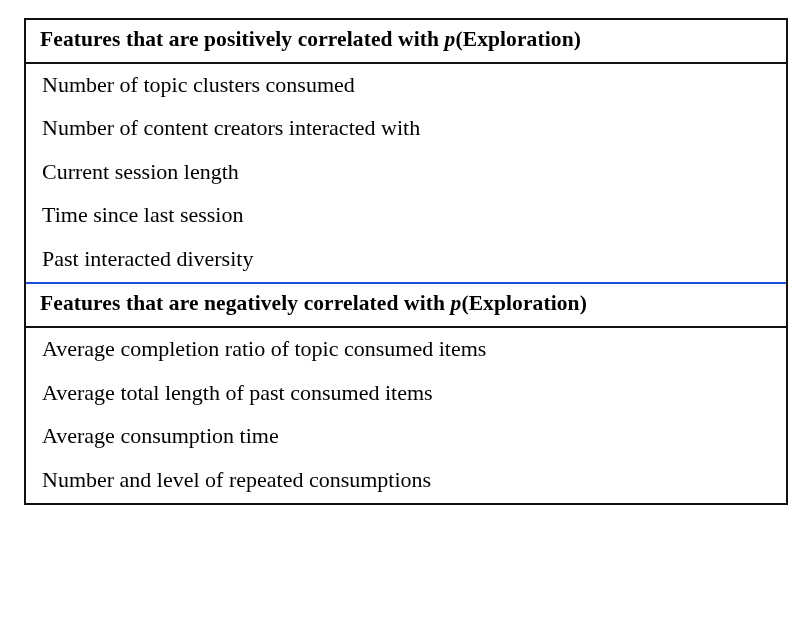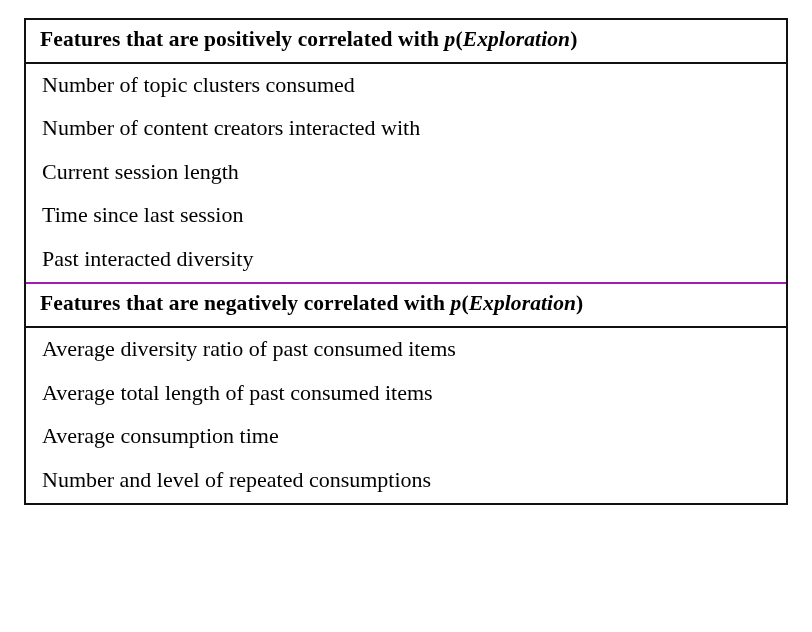--- a/index.html
+++ b/index.html
@@ -34,36 +34,35 @@
     font-weight: bold;
     font-size: 21.5px;
     line-height: 1.28;
     letter-spacing: 0.1px;
     white-space: nowrap;
   }
   .section-header.top {
     border-bottom: 2px solid #111111;
   }
   .section-header.mid {
-    border-top: 2px solid #a21caf;
+    border-top: 2px solid #1d4ed8;
     border-bottom: 2px solid #111111;
   }
   .row {
     box-sizing: border-box;
     padding: 7px 14px 8px 16px;
     font-size: 22px;
     line-height: 1.3;
     white-space: nowrap;
   }
   .rows-block .row:last-child {
     padding-bottom: 9px;
   }
   .math-italic {
     font-family: "Liberation Serif", serif;
-    font-style: italic;
   }
   .math-p {
     font-family: "Liberation Serif", serif;
     font-style: italic;
     font-weight: bold;
   }
   .paren {
     font-weight: bold;
   }
 </style>
@@ -83,20 +82,20 @@
       <div class="row">Current session length</div>
       <div class="row">Time since last session</div>
       <div class="row">Past interacted diversity</div>
     </div>
 
     <div class="section-header mid">
       <span>Features that are negatively correlated with </span><span class="math-p">p</span><span class="paren">(</span><span class="math-italic">Exploration</span><span class="paren">)</span>
     </div>
 
     <div class="rows-block">
-      <div class="row">Average diversity ratio of past consumed items</div>
+      <div class="row">Average completion ratio of topic consumed items</div>
       <div class="row">Average total length of past consumed items</div>
       <div class="row">Average consumption time</div>
       <div class="row">Number and level of repeated consumptions</div>
     </div>
 
   </div>
 </div>
 
 </body></html>

